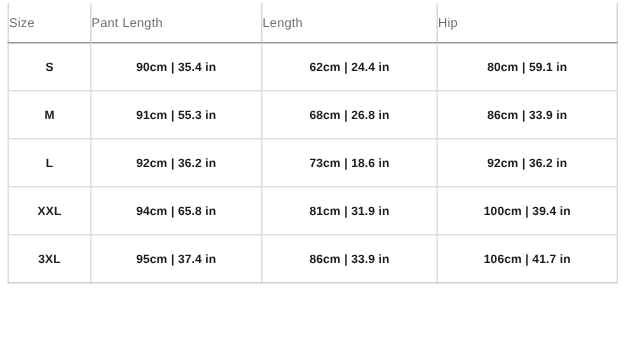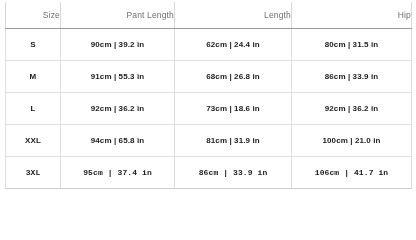--- a/index.html
+++ b/index.html
@@ -29,21 +29,21 @@
   }
   table.size-table col.c-size   { width: 55px; }
   table.size-table col.c-length { width: 114px; }
   table.size-table col.c-waist  { width: 117px; }
   table.size-table col.c-hip    { width: 120px; }
 
   thead th {
     font-weight: normal;
     font-size: 8.5px;
     color: #6f6f6f;
-    text-align: right;
+    text-align: left;
     vertical-align: middle;
     height: 26px;
     padding: 0;
     border-right: 1px solid #d8d8d8;
     border-bottom: 1.6px solid #9a9a9a;
     background: #ffffff;
     letter-spacing: 0.15px;
   }
   thead th:last-child {
     border-right: 1px solid #d8d8d8;
@@ -65,21 +65,20 @@
     border-bottom: 1px solid #dedede;
     background: #ffffff;
     letter-spacing: 0.1px;
     white-space: nowrap;
   }
   tbody td.td-first {
     border-left: 1px solid #dedede;
   }
   tbody tr:last-child td {
     border-bottom: 1px solid #cfcfcf;
-    font-family: Liberation Mono, monospace;
   }
 </style>
 </head>
 <body>
 
 <div class="chart-wrap">
   <table class="size-table">
     <colgroup>
       <col class="c-size">
       <col class="c-length">
@@ -90,41 +89,41 @@
       <tr>
         <th class="th-first">Size</th>
         <th>Pant Length</th>
         <th>Length</th>
         <th>Hip</th>
       </tr>
     </thead>
     <tbody>
       <tr>
         <td class="td-first">S</td>
-        <td>90cm | 39.2 in</td>
+        <td>90cm | 35.4 in</td>
         <td>62cm | 24.4 in</td>
-        <td>80cm | 31.5 in</td>
+        <td>80cm | 59.1 in</td>
       </tr>
       <tr>
         <td class="td-first">M</td>
         <td>91cm | 55.3 in</td>
         <td>68cm | 26.8 in</td>
         <td>86cm | 33.9 in</td>
       </tr>
       <tr>
         <td class="td-first">L</td>
         <td>92cm | 36.2 in</td>
         <td>73cm | 18.6 in</td>
         <td>92cm | 36.2 in</td>
       </tr>
       <tr>
         <td class="td-first">XXL</td>
         <td>94cm | 65.8 in</td>
         <td>81cm | 31.9 in</td>
-        <td>100cm | 21.0 in</td>
+        <td>100cm | 39.4 in</td>
       </tr>
       <tr>
         <td class="td-first">3XL</td>
         <td>95cm | 37.4 in</td>
         <td>86cm | 33.9 in</td>
         <td>106cm | 41.7 in</td>
       </tr>
     </tbody>
   </table>
 </div>

